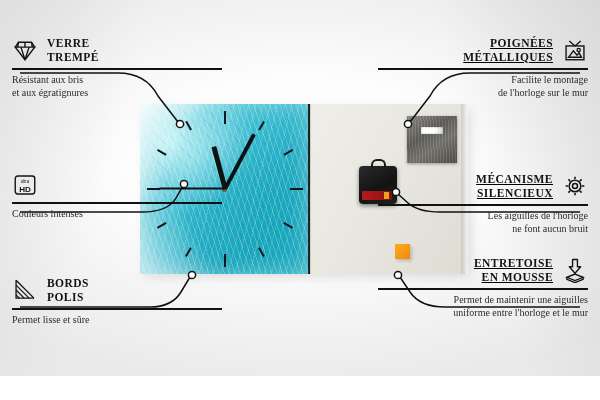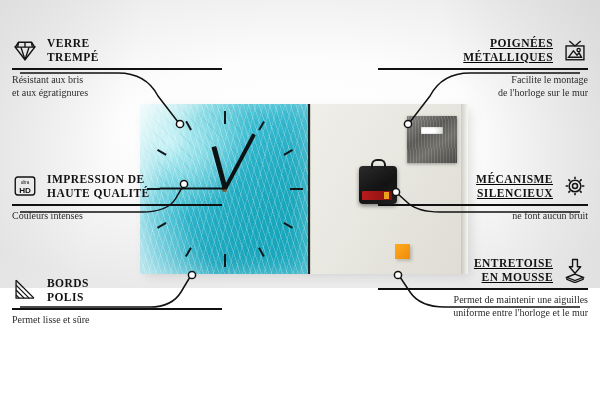--- a/index.html
+++ b/index.html
@@ -2,21 +2,21 @@
 <html><head>
 <meta charset="utf-8">
 <style>
   * { margin:0; padding:0; box-sizing:border-box; }
   body {
     width:600px; height:400px; overflow:hidden;
     font-family:"Liberation Serif", serif;
     background:#ffffff;
   }
   .stage {
-    position:relative; width:600px; height:288px;
+    position:relative; width:600px; height:376px;
     background:
       radial-gradient(ellipse 70% 60% at 50% 45%, #ffffff 0%, #fdfdfd 40%, #f2f2f2 72%, #e9e9e9 100%);
   }
   .stage::before{
     content:""; position:absolute; inset:0;
     background:
       linear-gradient(105deg, rgba(215,215,215,.55) 0%, rgba(255,255,255,0) 22%),
       linear-gradient(255deg, rgba(205,205,205,.55) 0%, rgba(255,255,255,0) 24%);
     pointer-events:none;
   }
@@ -198,24 +198,20 @@
 
   <div class="callout left" style="top:172px">
     <div class="co-head">
       <span class="ico">
         <svg viewBox="0 0 32 32">
           <rect x="4" y="5" width="24" height="22" rx="3" fill="none" stroke="currentColor" stroke-width="1.7"></rect>
           <text x="16" y="14" font-family="Liberation Sans, sans-serif" font-size="5.5" text-anchor="middle" fill="currentColor">ultra</text>
           <text x="16" y="24" font-family="Liberation Sans, sans-serif" font-size="10" font-weight="bold" text-anchor="middle" fill="currentColor">HD</text>
         </svg>
       </span>
-      <div class="co-title">
-        <div>IMPRESSION DE</div>
-        <div>HAUTE QUALITÉ</div>
-      </div>
     </div>
     <div class="co-rule"></div>
     <div class="co-sub">
       <div>Couleurs intenses</div>
     </div>
   </div>
 
   <div class="callout left" style="top:276px">
     <div class="co-head">
       <span class="ico">
@@ -275,20 +271,21 @@
         </g>
           </svg>
       </span>
       <div class="co-title">
         <div>MÉCANISME</div>
         <div>SILENCIEUX</div>
       </div>
     </div>
     <div class="co-rule"></div>
     <div class="co-sub">
+      <div>Les aiguilles de l'horloge</div>
       <div>ne font aucun bruit</div>
     </div>
   </div>
 
   <div class="callout right" style="top:256px">
     <div class="co-head">
       <span class="ico">
         <svg viewBox="0 0 32 32">
             <g fill="none" stroke="currentColor" stroke-width="1.7">
           <path d="M13 3h6v9h4l-7 8-7-8h4z" stroke-linejoin="round"></path>

